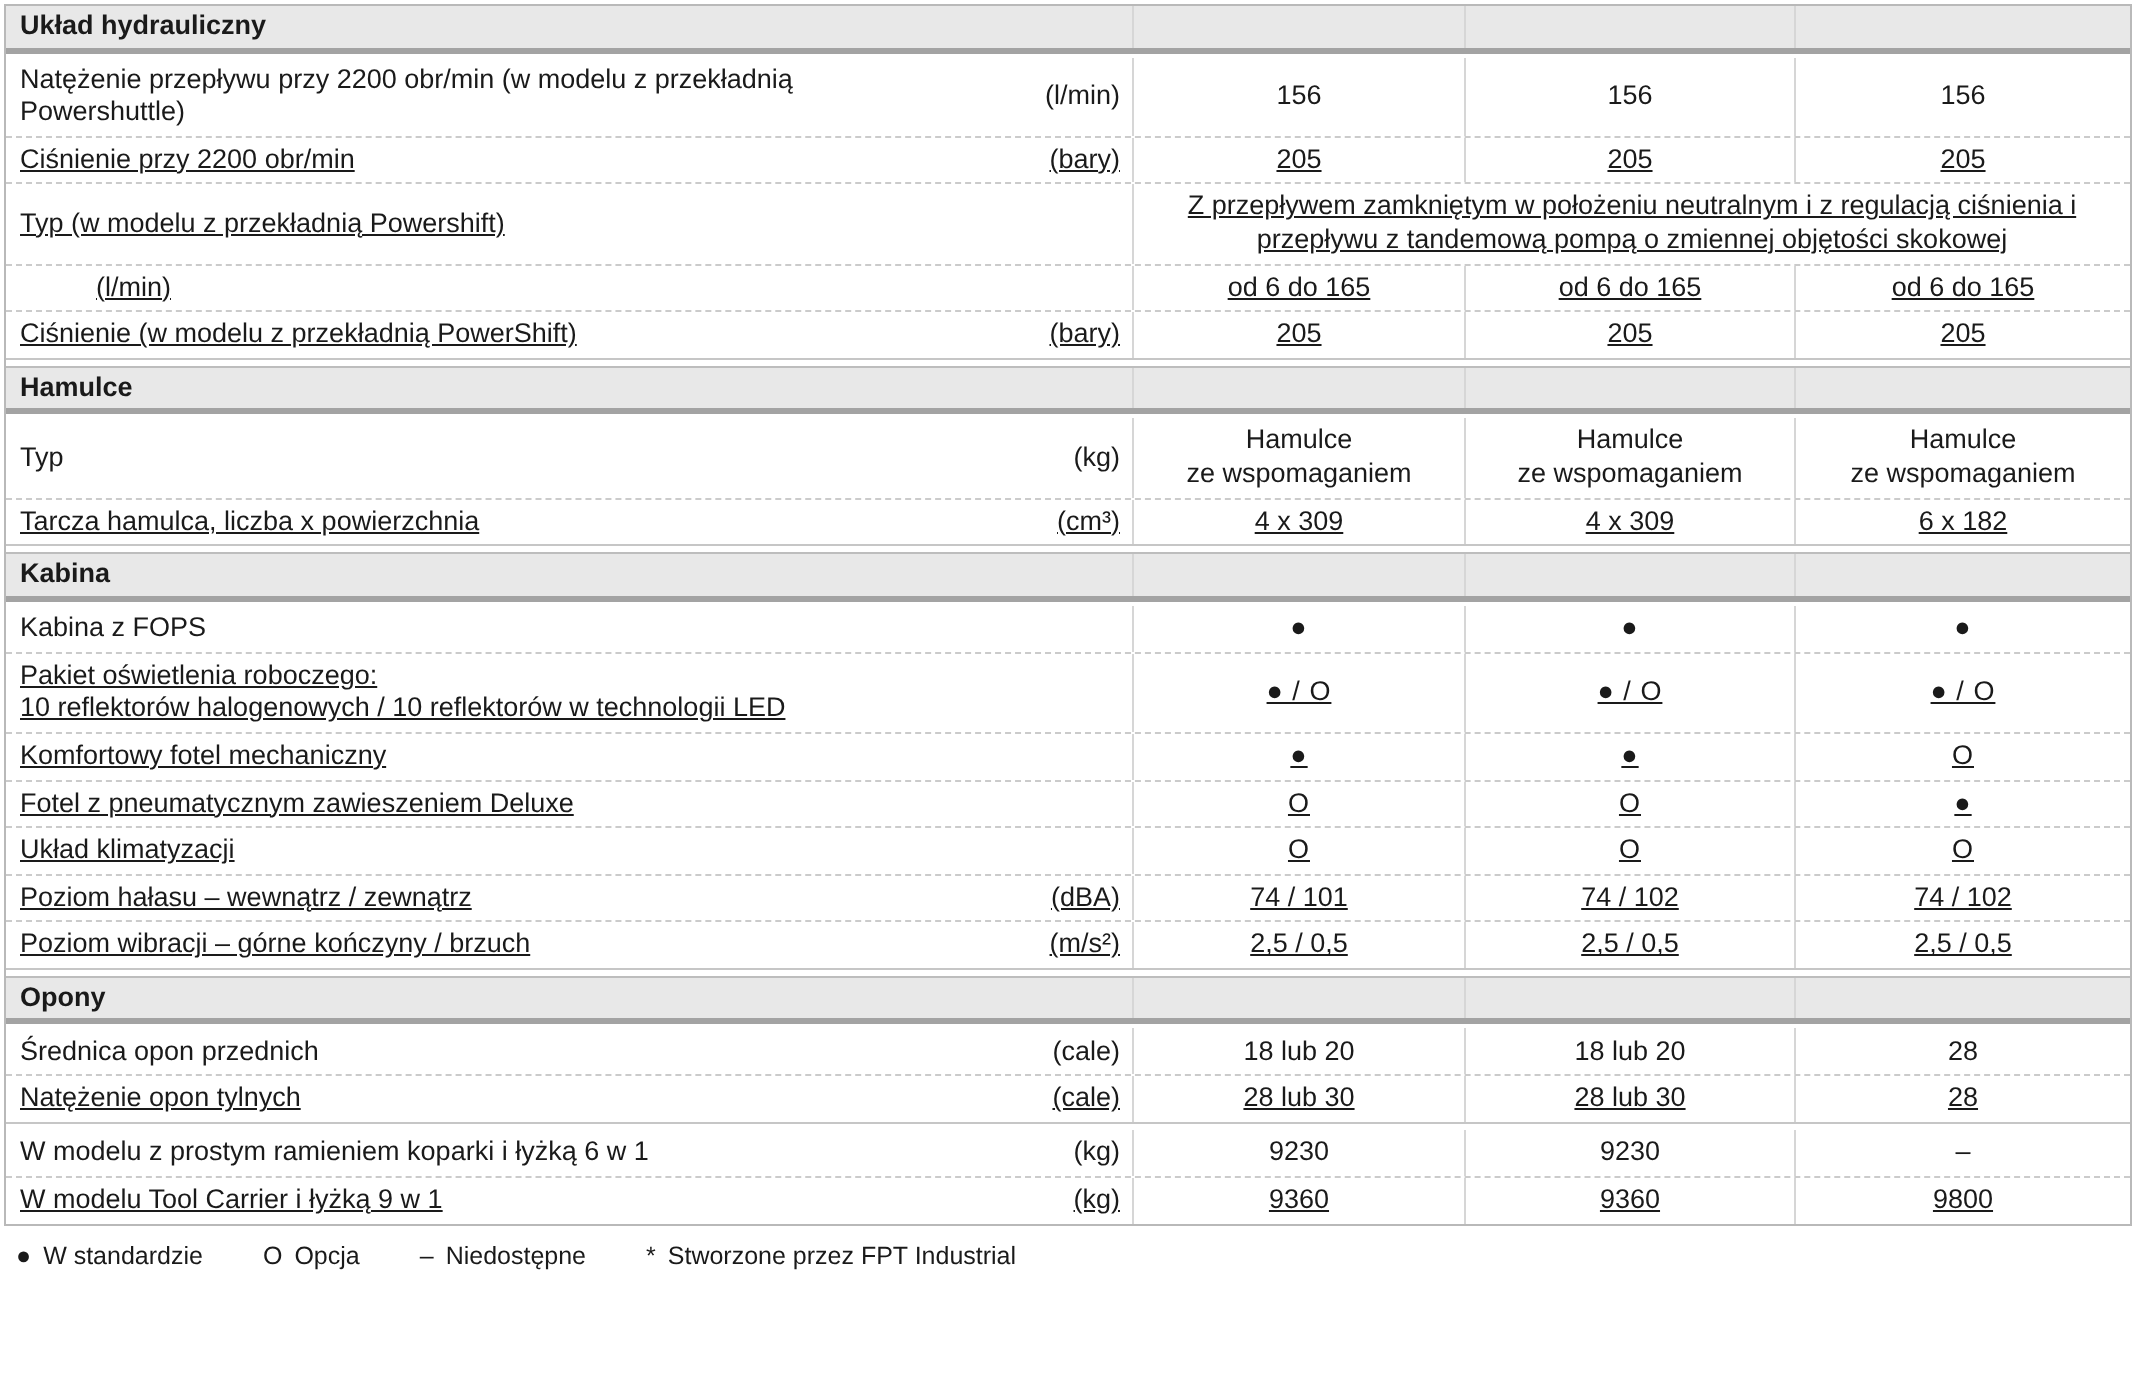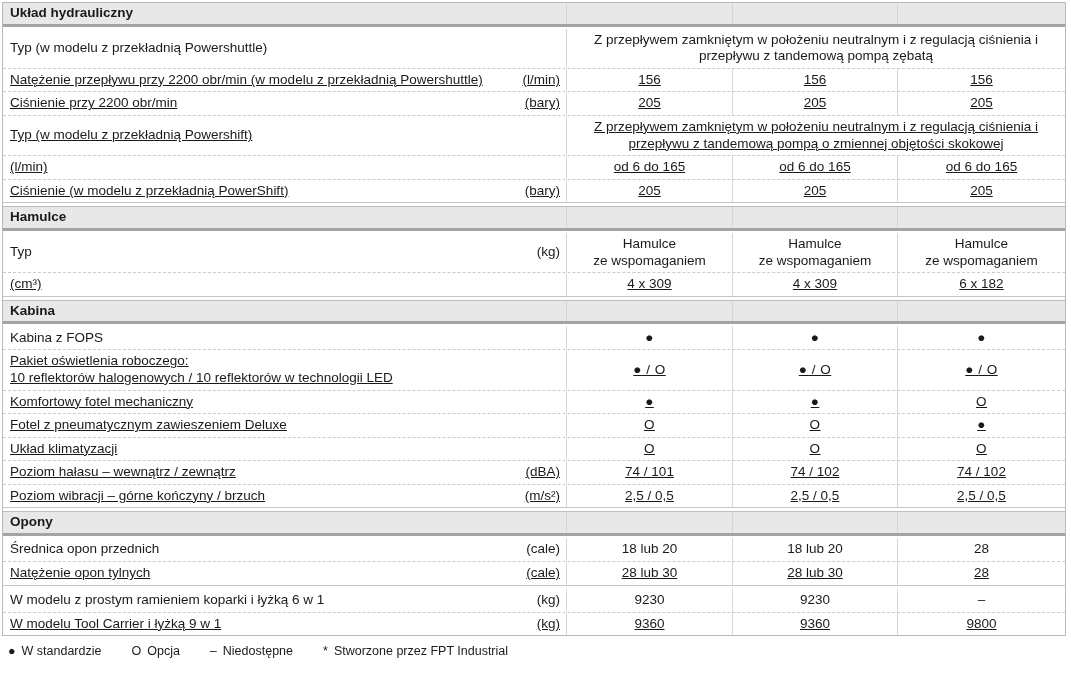--- a/index.html
+++ b/index.html
@@ -47,21 +47,21 @@
   .rows .row + .row { border-top: 1px dashed #cbcbcb; text-decoration: underline; }
   .section:not(:last-child) .rows { border-bottom: 1px solid #c6c6c6; }
   .label-cell {
     display: flex;
     justify-content: space-between;
     align-items: center;
     gap: 10px;
     padding: 3px 6px 3px 7px;
   }
   .label-text { white-space: pre-line; }
-  .unit { white-space: nowrap; }
+  .unit { white-space: nowrap; margin-left: 38px; }
   .value-cell {
     border-left: 1px solid #d6d6d6;
     display: flex;
     align-items: center;
     justify-content: center;
     text-align: center;
     padding: 3px 6px;
     white-space: pre-line;
   }
   .value-cell.merged { grid-column: 2 / 5; }
@@ -85,26 +85,20 @@
       <div class="section">
         <div class="row header-row">
           <div class="cell section-title">Układ hydrauliczny</div>
           <div class="cell value-cell"></div>
           <div class="cell value-cell"></div>
           <div class="cell value-cell"></div>
         </div>
         <div class="rows">
           <div class="row">
             <div class="cell label-cell">
-              <span class="label-text">Typ (w modelu z przekładnią Powershuttle)</span>
-            </div>
-            <div class="cell value-cell merged">Z przepływem zamkniętym w położeniu neutralnym i z regulacją ciśnienia i przepływu z tandemową pompą zębatą</div>
-          </div>
-          <div class="row">
-            <div class="cell label-cell">
               <span class="label-text">Natężenie przepływu przy 2200 obr/min (w modelu z przekładnią Powershuttle)</span>
               <span class="unit">(l/min)</span>
             </div>
             <div class="cell value-cell">156</div>
             <div class="cell value-cell">156</div>
             <div class="cell value-cell">156</div>
           </div>
           <div class="row">
             <div class="cell label-cell">
               <span class="label-text">Ciśnienie przy 2200 obr/min</span>
@@ -154,20 +148,21 @@
             </div>
             <div class="cell value-cell">Hamulce
 ze wspomaganiem</div>
             <div class="cell value-cell">Hamulce
 ze wspomaganiem</div>
             <div class="cell value-cell">Hamulce
 ze wspomaganiem</div>
           </div>
           <div class="row">
             <div class="cell label-cell">
+              <span class="label-text">Tarcza hamulca, liczba x powierzchnia</span>
               <span class="unit">(cm³)</span>
             </div>
             <div class="cell value-cell">4 x 309</div>
             <div class="cell value-cell">4 x 309</div>
             <div class="cell value-cell">6 x 182</div>
           </div>
         </div>
       </div>
       <div class="section">
         <div class="row header-row">

